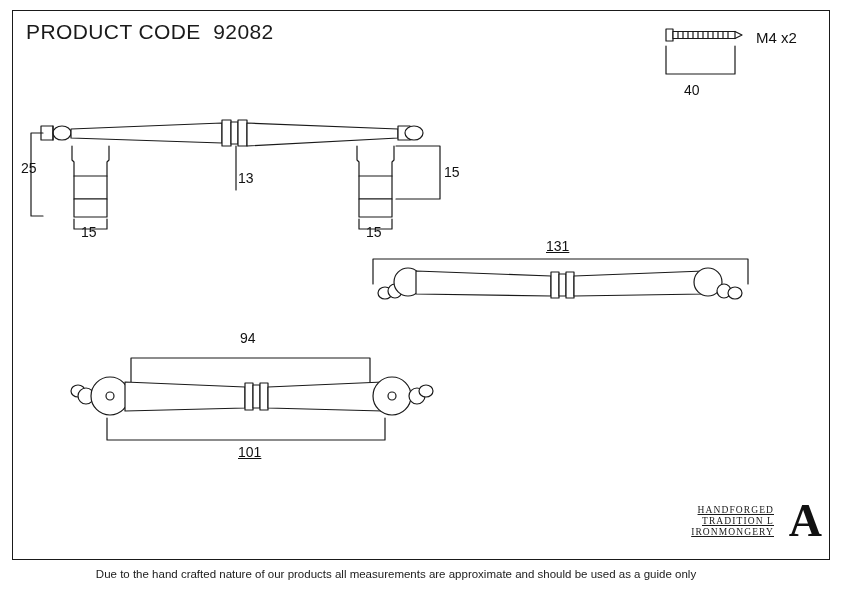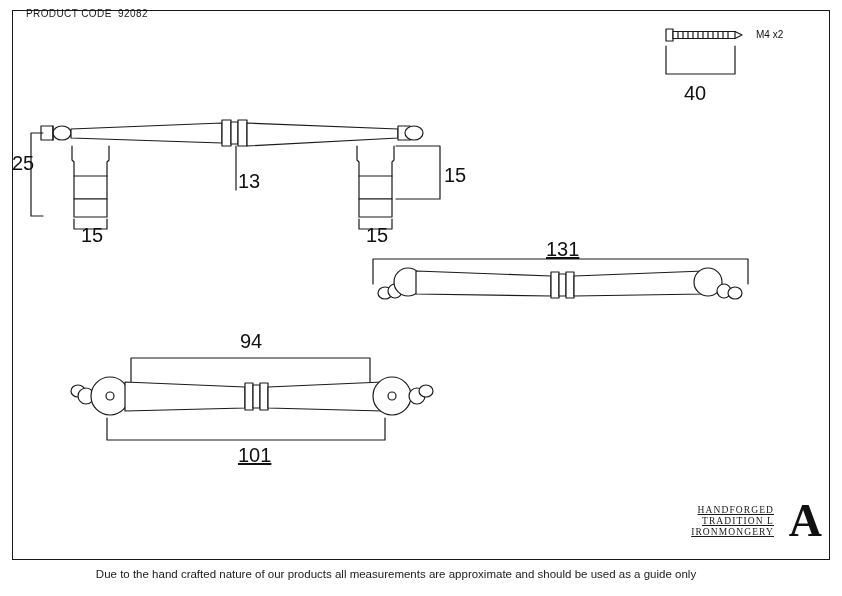--- a/index.html
+++ b/index.html
@@ -24,38 +24,38 @@
     left: 12px;
     top: 10px;
     width: 818px;
     height: 550px;
     border: 1px solid #1a1a1a;
     box-sizing: border-box;
   }
   .product-code {
     position: absolute;
     left: 26px;
-    top: 8px;
-    font-size: 10px;
+    top: 20px;
+    font-size: 21px;
     letter-spacing: 0.4px;
     color: #1a1a1a;
     white-space: pre;
   }
   .footer-note {
     position: absolute;
     left: 0;
     top: 568px;
     width: 792px;
     text-align: center;
     font-size: 11.5px;
     color: #1a1a1a;
   }
   .dim {
     position: absolute;
-    font-size: 20px;
+    font-size: 14px;
     color: #111111;
     white-space: nowrap;
   }
   svg.layer {
     position: absolute;
     left: 0;
     top: 0;
     width: 842px;
     height: 596px;
   }
@@ -200,23 +200,23 @@
         <ellipse cx="417" cy="396" rx="8" ry="8" fill="#ffffff"></ellipse>
         <ellipse cx="426" cy="391" rx="7" ry="6" fill="#ffffff"></ellipse>
 
         <path d="M107 418 L107 440 M385 418 L385 440 M107 440 L385 440"></path>
       </g>
 
     </g>
   </svg>
 
   <div class="dim" style="left:684px; top:82px;">40</div>
-  <div class="dim" style="left:756px; top:29px; font-size:10px;">M4 x2</div>
-
-  <div class="dim" style="left:12px; top:152px;">25</div>
+  <div class="dim" style="left:756px; top:29px; font-size:15px;">M4 x2</div>
+
+  <div class="dim" style="left:12px; top:160px;padding-left:9px;">25</div>
   <div class="dim" style="left:238px; top:170px;">13</div>
   <div class="dim" style="left:81px; top:224px;">15</div>
   <div class="dim" style="left:366px; top:224px;">15</div>
   <div class="dim" style="left:444px; top:164px;">15</div>
 
   <div class="dim" style="left:546px; top:238px;text-decoration:underline;">131</div>
 
   <div class="dim" style="left:240px; top:330px;">94</div>
   <div class="dim" style="left:238px; top:444px;text-decoration:underline;">101</div>
 

